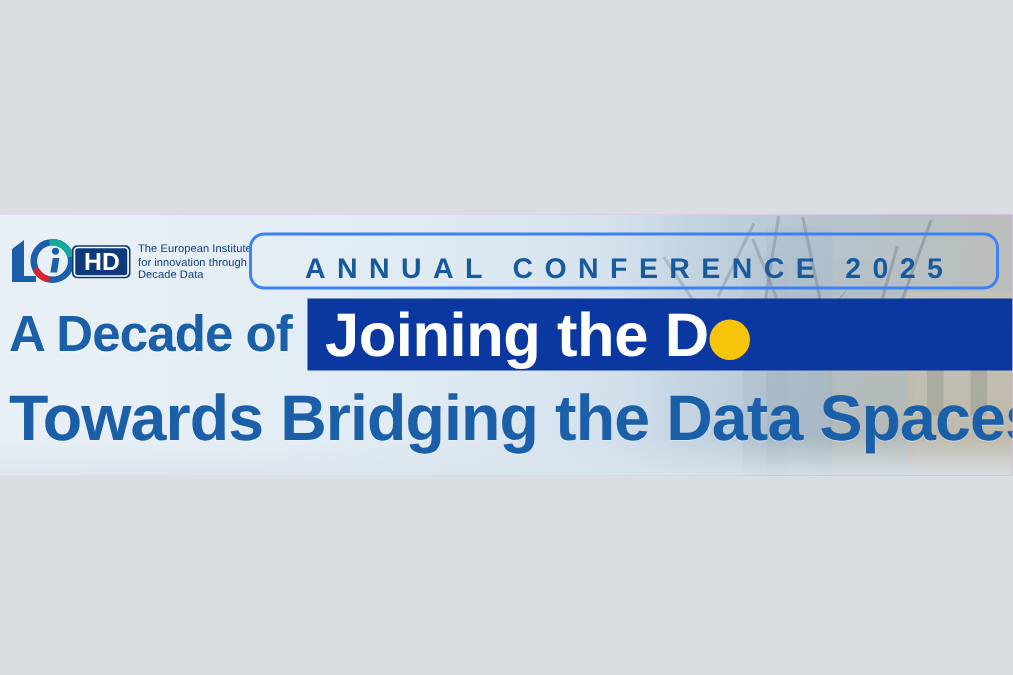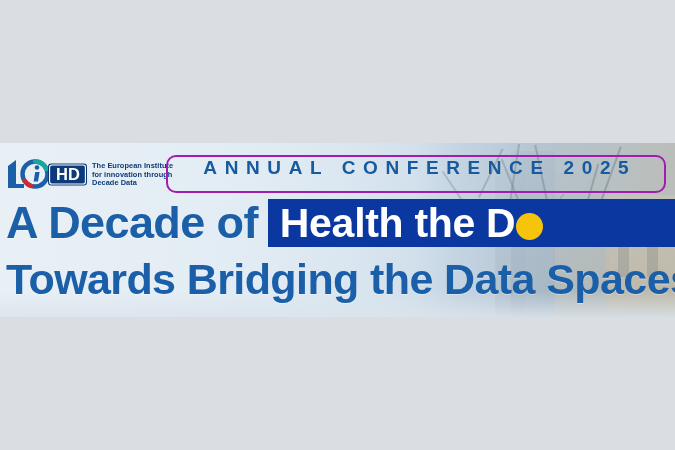--- a/index.html
+++ b/index.html
@@ -107,36 +107,36 @@
     position: relative;
     width: 84px;
     height: 42px;
   }
   .logo-mark svg { display: block; }
   .logo-tagline {
     margin-left: 4px;
     color: #0d3a7a;
     font-size: 7.4px;
     line-height: 8.6px;
-    font-weight: 700;
+    font-weight: 400;
     letter-spacing: 0.05px;
     max-width: 92px;
   }
 
   
   #conference-pill {
     position: absolute;
     left: 166px;
     top: 12px;
     width: 496px;
     height: 34px;
-    border: 2px solid #a21caf;
+    border: 2px solid #3b82f6;
     border-radius: 10px;
     display: flex;
-    align-items: flex-start;
+    align-items: flex-end;
     justify-content: center;
   }
   #conference-pill .pill-text {
     color: #185a9e;
     font-size: 19px;
     font-weight: 700;
     letter-spacing: 7.6px;
     text-indent: 7.6px;
     white-space: nowrap;
   }
@@ -148,21 +148,21 @@
     top: 52px;
     width: 675px;
   }
   .line1 {
     display: flex;
     align-items: center;
     height: 56px;
   }
   .headline-lead {
     color: #1a5fa8;
-    font-size: 45px;
+    font-size: 34px;
     font-weight: 700;
     letter-spacing: -0.6px;
     padding-left: 6px;
     padding-right: 10px;
     white-space: nowrap;
     text-shadow: 0 1px 0 rgba(255,255,255,0.35);
   }
   #joining-the-dots {
     background: #0b37a0;
     color: #ffffff;
@@ -254,21 +254,21 @@
 
     <div id="conference-pill">
       <span class="pill-text">ANNUAL CONFERENCE 2025</span>
     </div>
 
     <div id="headline">
       <div class="line1">
         <span class="headline-lead">A Decade of</span>
         <span id="joining-the-dots">
           <span class="dots-word">
-            <span>Health the D</span>
+            <span>Joining the D</span>
             <span class="dot-o"></span>
           </span>
         </span>
       </div>
       <div class="line2">Towards Bridging the Data Spaces</div>
     </div>
 
   </div>
 </div>
 

